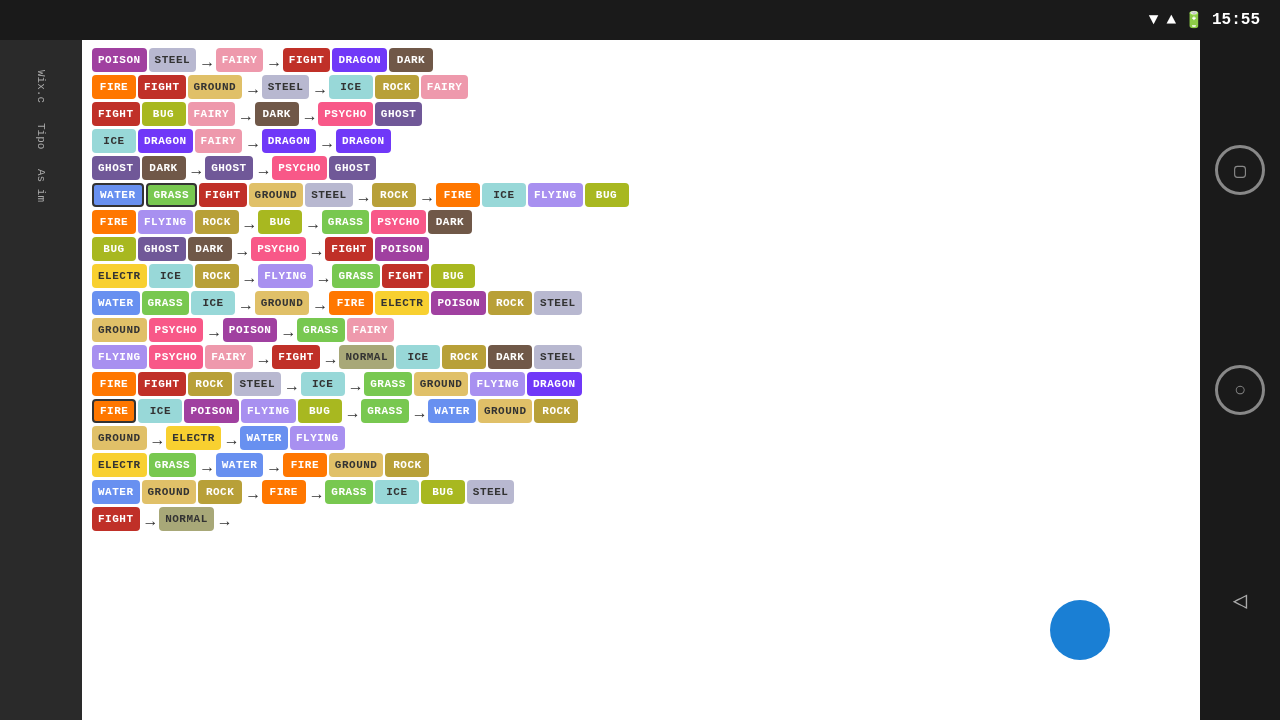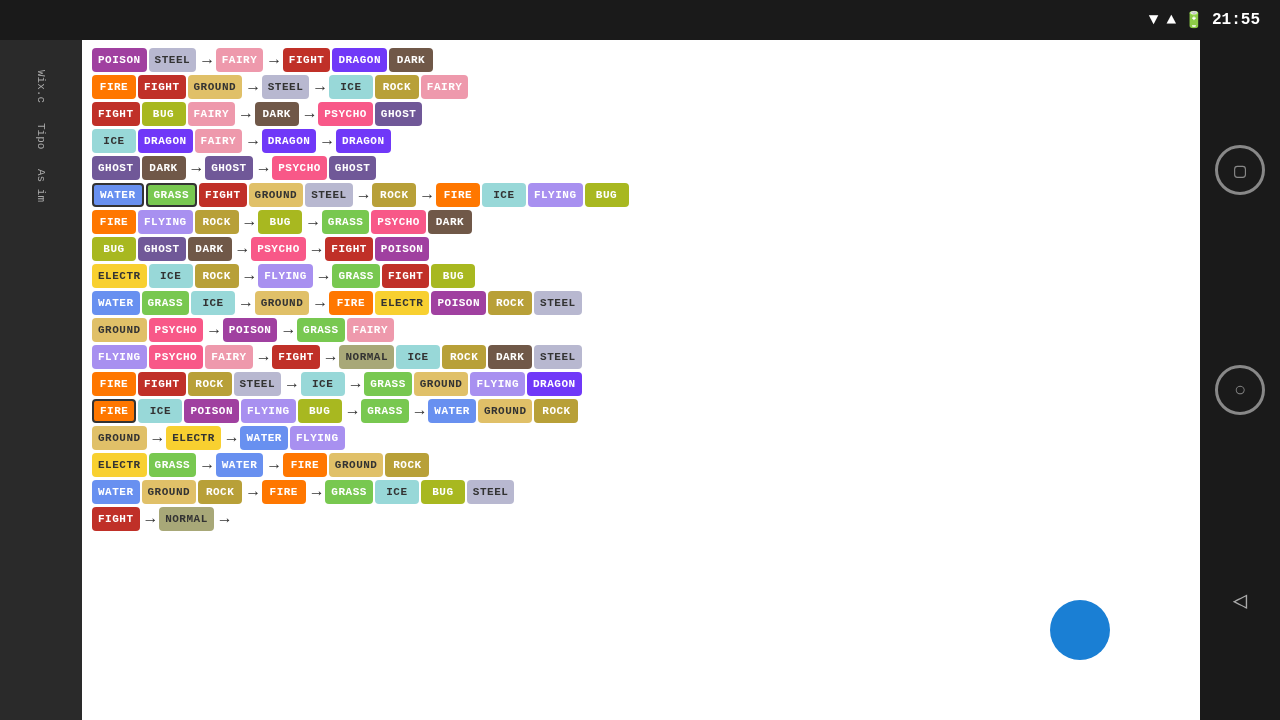--- a/index.html
+++ b/index.html
@@ -55,21 +55,21 @@
       background: white;
       overflow: hidden;
       position: relative;
     }
     .type-chart {
       padding: 8px 10px;
       position: relative;
     }
     .row {
       display: flex;
-      align-items: center;
+      align-items: flex-end;
       margin-bottom: 3px;
       flex-wrap: nowrap;
     }
     .badge {
       display: inline-flex;
       align-items: center;
       justify-content: center;
       padding: 2px 6px;
       border-radius: 4px;
       font-size: 11px;
@@ -121,21 +121,21 @@
     }
   </style>
 </head>
 <body>
 
 <div class="status-bar">
   <div class="status-icons">
     <span>▼</span>
     <span>▲</span>
     <span>🔋</span>
-    <span>21:55</span>
+    <span>15:55</span>
   </div>
 </div>
 
 <div class="main-area">
   <div class="left-panel">
     <div class="sidebar-text">Wix.c</div>
     <div class="sidebar-text">Tipo</div>
     <div class="sidebar-text">As im</div>
   </div>
 

